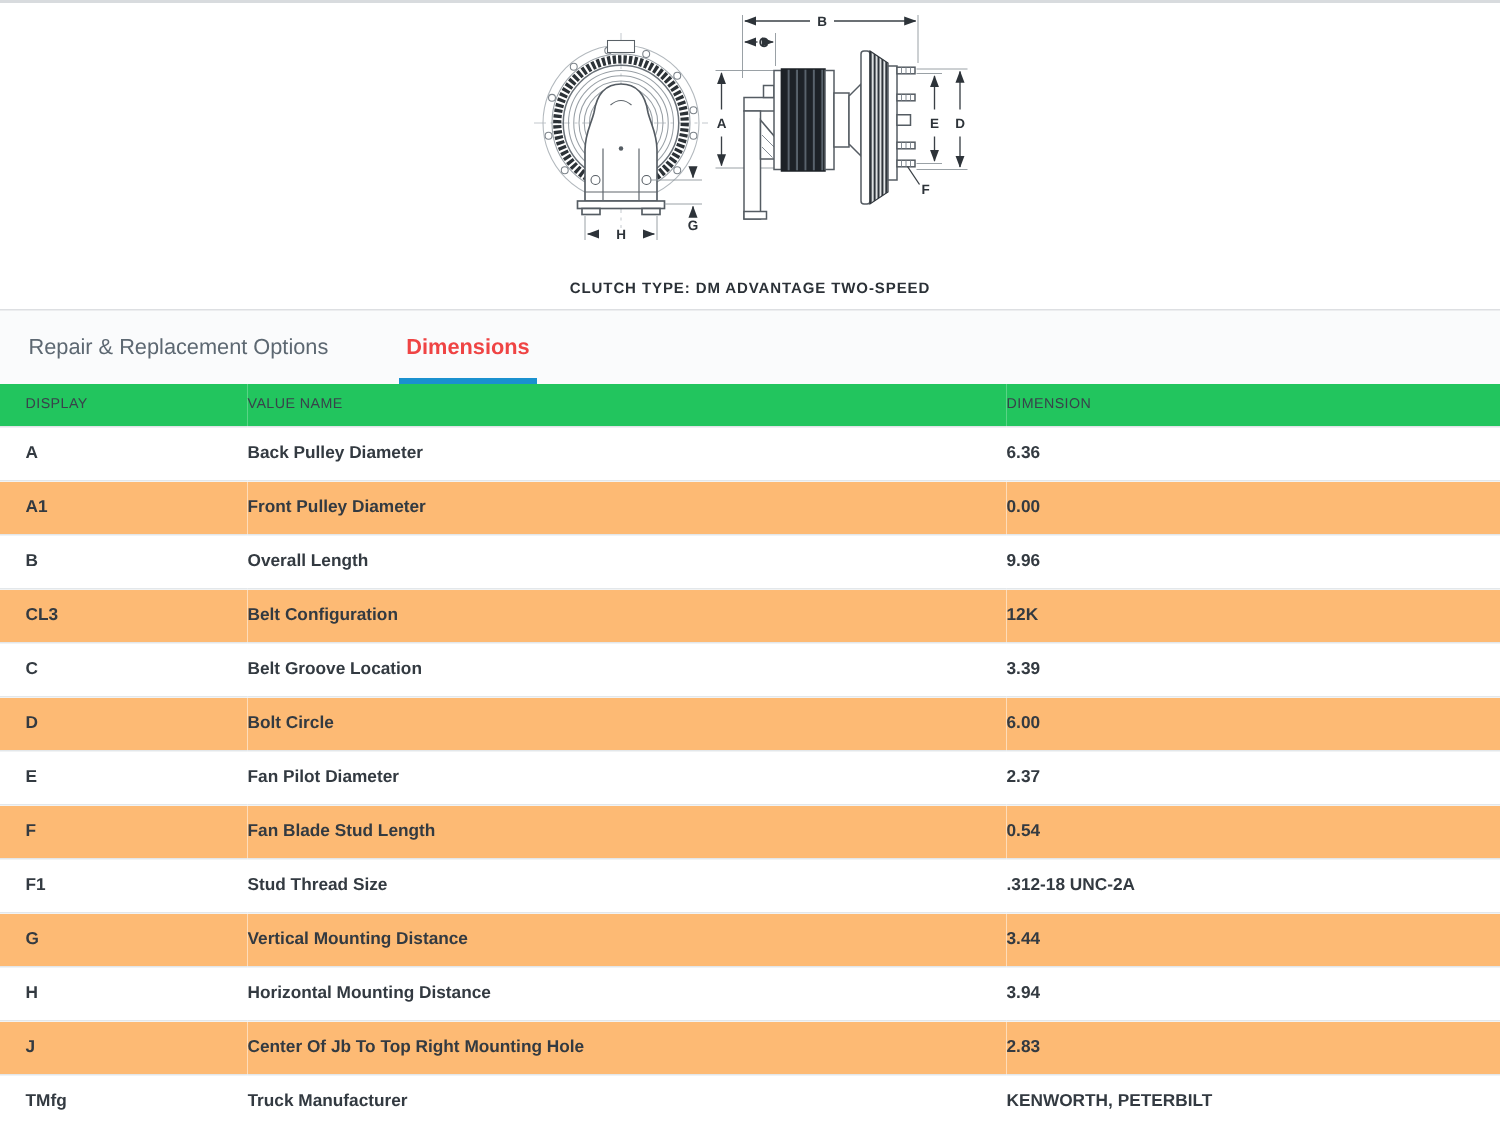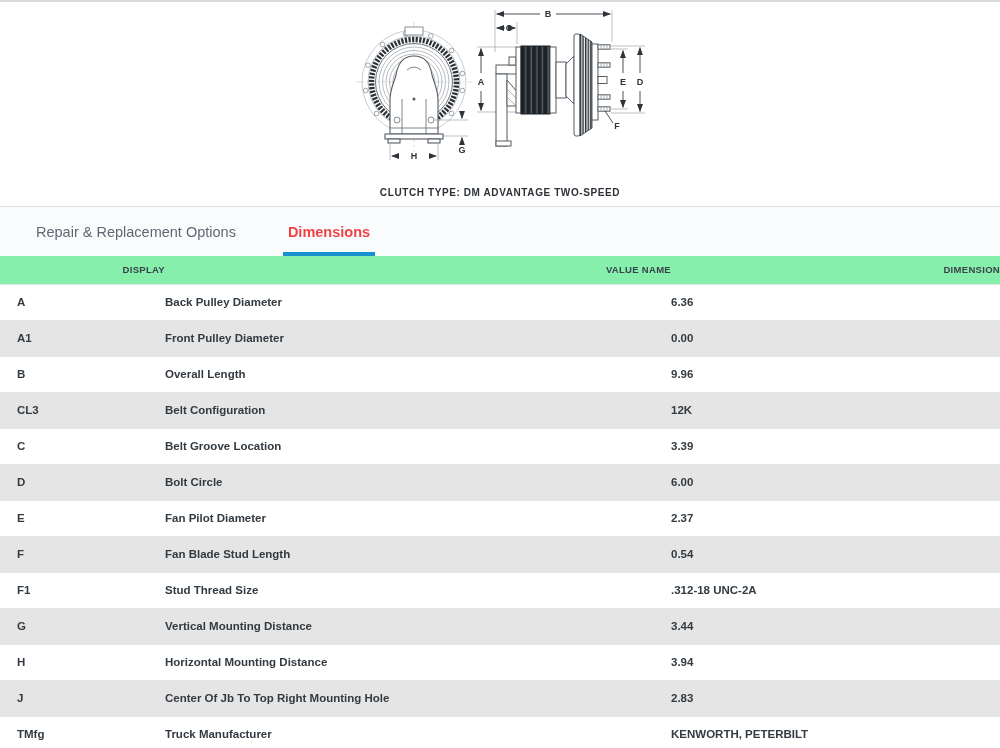--- a/index.html
+++ b/index.html
@@ -15,48 +15,48 @@
   .diagram-caption {
     margin-top: 13px; text-align: center;
     font-size: 10px; font-weight: 700; letter-spacing: 0.6px;
     color: #2b3137;
   }
   .dim-label { font-size: 9px; font-weight: 700; fill: #2d3339; }
 
   
   .tab-bar {
     height: 50px; background: #fafbfc; border-top: 1px solid #dddfe2;
-    display: flex; align-items: stretch; padding-left: 31px; gap: 42px;
+    display: flex; align-items: stretch; padding-left: 14px; gap: 42px;
   }
   .tab {
     background: none; border: none; cursor: pointer;
     font-family: inherit; font-size: 14.5px; color: #5d6872;
     display: flex; align-items: center; padding: 0 5px;
     border-bottom: 4px solid transparent; border-top: 4px solid transparent;
   }
   .tab.active { color: #ef4444; font-weight: 700; border-bottom-color: #1a91cf; }
 
   
   table.dim-table { width: 100%; border-collapse: collapse; table-layout: fixed; }
   .dim-table col.c1 { width: 165px; }
   .dim-table col.c2 { width: 506px; }
   .dim-table thead th {
-    height: 28px; background: #86efac; text-align: right; vertical-align: middle;
-    font-size: 9.5px; font-weight: 700; letter-spacing: 0.3px; color: #39424b;
+    height: 28px; background: #22c55e; text-align: left; vertical-align: middle;
+    font-size: 9.5px; font-weight: 400; letter-spacing: 0.3px; color: #39424b;
     border-bottom: 1px solid #e0e4e7;
   }
   .dim-table th.h1, .dim-table td.d1 { padding-left: 17px; }
   .dim-table tbody td {
     height: 36px; vertical-align: middle;
     font-size: 11.5px; font-weight: 600; color: #333a41;
     border-bottom: 1px solid #e3e7ea;
     white-space: nowrap; overflow: hidden;
   }
   .dim-table tbody tr.row-even { background: #ffffff; }
-  .dim-table tbody tr.row-odd  { background: #e5e5e5; }
+  .dim-table tbody tr.row-odd  { background: #fdba74; }
 </style>
 </head>
 <body>
 
 <div class="page">
   <div class="top-hairline"></div>
 
   <section class="diagram-section">
     <svg viewBox="0 0 1000 172" aria-hidden="true">
       <defs>

